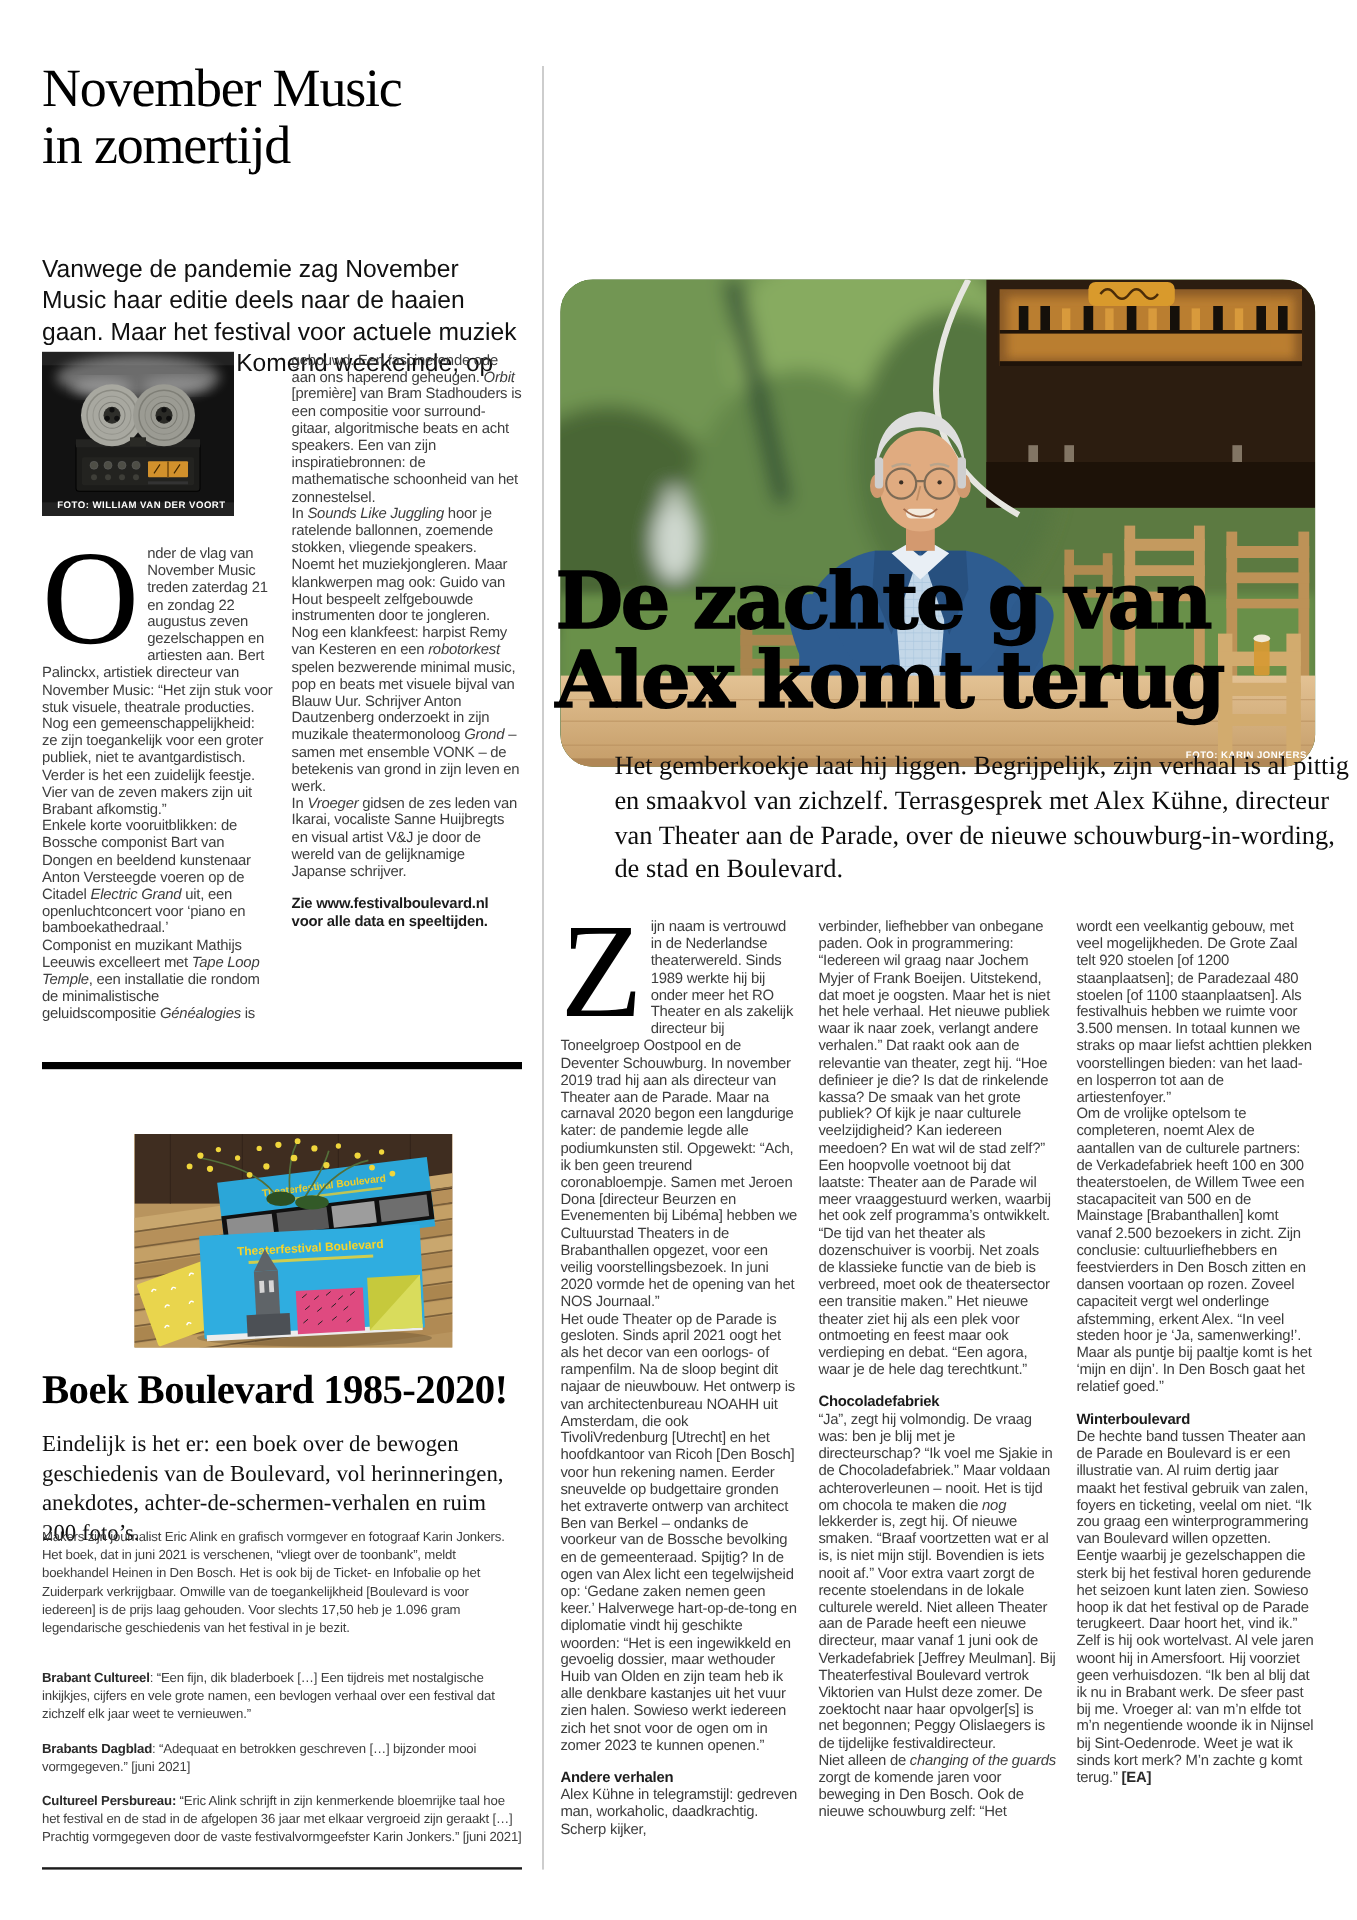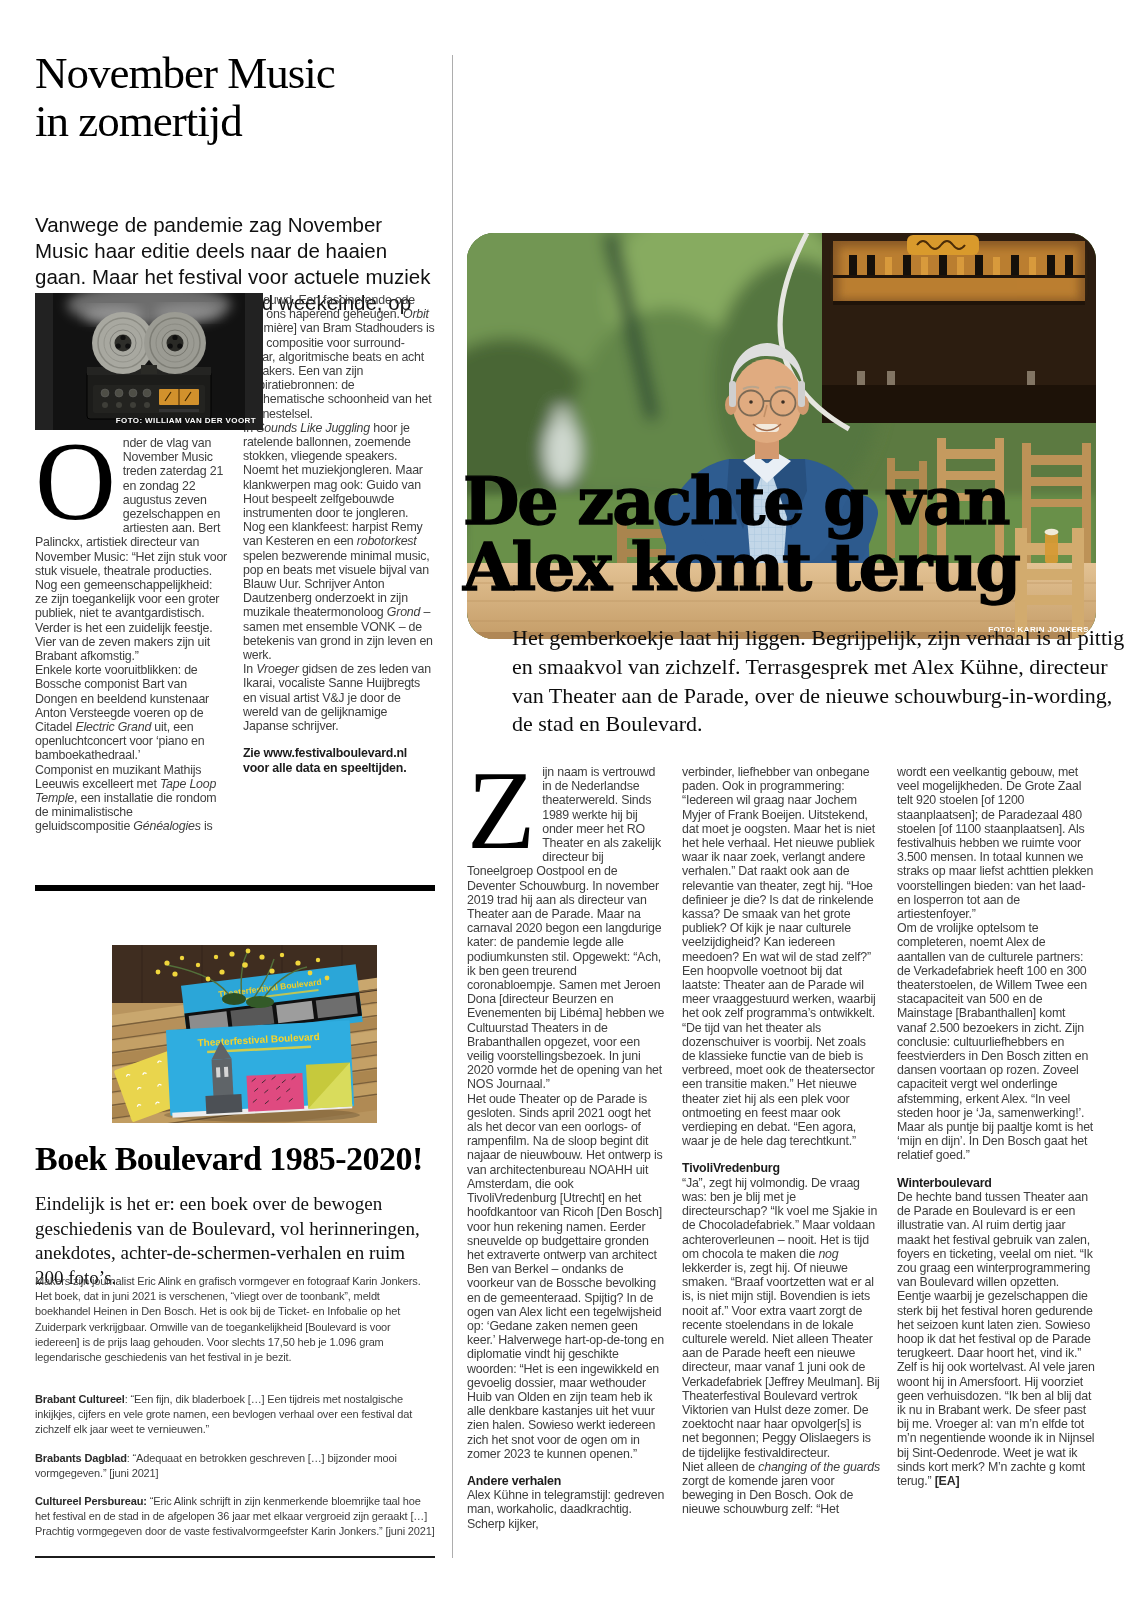--- a/index.html
+++ b/index.html
@@ -46,21 +46,21 @@
 
 <div class="page">
 
   <div class="abs art-title" style="left:35px;top:50px;width:402px;">November Music
 in zomertijd</div>
 
   <div class="abs lead" style="left:35px;top:172px;width:402px;">Vanwege de pandemie zag November Music haar editie deels naar de haaien gaan. Maar het festival voor actuele muziek revancheert zich. Komend weekeinde, op Boulevard.</div>
 
   <div class="abs cols" style="left:35px;top:293px;width:402px;height:590px;">
     <div class="lcol">
-      <div class="photo" style="width:228px;height:137px;margin-bottom:6px;">
+      <div class="photo" style="width:160px;height:137px;margin-bottom:24px;">
         <svg viewBox="0 0 192 137">
           <defs>
               <filter id="tb6">
                 <feGaussianBlur stdDeviation="6"></feGaussianBlur>
               </filter>
             </defs>
           <rect width="192" height="137" fill="#121212"></rect>
           <ellipse cx="96" cy="12" rx="82" ry="22" fill="#dcdcdc" opacity="0.45" filter="url(#tb6)"></ellipse>
           <ellipse cx="60" cy="22" rx="30" ry="10" fill="#ffffff" opacity="0.25" filter="url(#tb6)"></ellipse>
           <ellipse cx="135" cy="20" rx="34" ry="9" fill="#ffffff" opacity="0.22" filter="url(#tb6)"></ellipse>
@@ -393,21 +393,21 @@
       <p class="para"><span class="dropcap">Z</span><span><span>ijn naam is vertrouwd in de Nederlandse theaterwereld. Sinds 1989 werkte hij bij onder meer het RO Theater en als zakelijk directeur bij Toneelgroep Oostpool en de Deventer Schouwburg. In november 2019 trad hij aan als directeur van Theater aan de Parade. Maar na carnaval 2020 begon een langdurige kater: de pandemie legde alle podiumkunsten stil. Opgewekt: “Ach, ik ben geen treurend coronabloempje. Samen met Jeroen Dona [directeur Beurzen en Evenementen bij Libéma] hebben we Cultuurstad Theaters in de Brabanthallen opgezet, voor een veilig voorstellingsbezoek. In juni 2020 vormde het de opening van het NOS Journaal.”</span></span></p>
       <div>
           <p class="para"><span>Het oude Theater op de Parade is gesloten. Sinds april 2021 oogt het als het decor van een oorlogs- of rampenfilm. Na de sloop begint dit najaar de nieuwbouw. Het ontwerp is van architectenbureau NOAHH uit Amsterdam, die ook TivoliVredenburg [Utrecht] en het hoofdkantoor van Ricoh [Den Bosch] voor hun rekening namen. Eerder sneuvelde op budgettaire gronden het extraverte ontwerp van architect Ben van Berkel – ondanks de voorkeur van de Bossche bevolking en de gemeenteraad. Spijtig? In de ogen van Alex licht een tegelwijsheid op: ‘Gedane zaken nemen geen keer.’ Halverwege hart-op-de-tong en diplomatie vindt hij geschikte woorden: “Het is een ingewikkeld en gevoelig dossier, maar wethouder Huib van Olden en zijn team heb ik alle denkbare kastanjes uit het vuur zien halen. Sowieso werkt iedereen zich het snot voor de ogen om in zomer 2023 te kunnen openen.”</span></p>
           <p class="subhead"><span>Andere verhalen</span></p>
           <p class="para"><span>Alex Kühne in telegramstijl: gedreven man, workaholic, daadkrachtig. Scherp kijker,</span></p>
         </div>
     </div>
     <div class="mcol body-text">
       <div>
           <p class="para"><span>verbinder, liefhebber van onbegane paden. Ook in programmering: “Iedereen wil graag naar Jochem Myjer of Frank Boeijen. Uitstekend, dat moet je oogsten. Maar het is niet het hele verhaal. Het nieuwe publiek waar ik naar zoek, verlangt andere verhalen.” Dat raakt ook aan de relevantie van theater, zegt hij. “Hoe definieer je die? Is dat de rinkelende kassa? De smaak van het grote publiek? Of kijk je naar culturele veelzijdigheid? Kan iedereen meedoen? En wat wil de stad zelf?” Een hoopvolle voetnoot bij dat laatste: Theater aan de Parade wil meer vraaggestuurd werken, waarbij het ook zelf programma’s ontwikkelt. “De tijd van het theater als dozenschuiver is voorbij. Net zoals de klassieke functie van de bieb is verbreed, moet ook de theatersector een transitie maken.” Het nieuwe theater ziet hij als een plek voor ontmoeting en feest maar ook verdieping en debat. “Een agora, waar je de hele dag terechtkunt.”</span></p>
-          <p class="subhead"><span>TivoliVredenburg</span></p>
+          <p class="subhead"><span>Chocoladefabriek</span></p>
           <p class="para"><span>“Ja”, zegt hij volmondig. De vraag was: ben je blij met je directeurschap? “Ik voel me Sjakie in de Chocoladefabriek.” Maar voldaan achteroverleunen – nooit. Het is tijd om chocola te maken die </span><em>nog</em><span> lekkerder is, zegt hij. Of nieuwe smaken. “Braaf voortzetten wat er al is, is niet mijn stijl. Bovendien is iets nooit af.” Voor extra vaart zorgt de recente stoelendans in de lokale culturele wereld. Niet alleen Theater aan de Parade heeft een nieuwe directeur, maar vanaf 1 juni ook de Verkadefabriek [Jeffrey Meulman]. Bij Theaterfestival Boulevard vertrok Viktorien van Hulst deze zomer. De zoektocht naar haar opvolger[s] is net begonnen; Peggy Olislaegers is de tijdelijke festivaldirecteur.</span></p>
           <p class="para"><span>Niet alleen de </span><em>changing of the guards</em><span> zorgt de komende jaren voor beweging in Den Bosch. Ook de nieuwe schouwburg zelf: “Het</span></p>
         </div>
     </div>
     <div class="mcol body-text">
       <div>
           <p class="para"><span>wordt een veelkantig gebouw, met veel mogelijkheden. De Grote Zaal telt 920 stoelen [of 1200 staanplaatsen]; de Paradezaal 480 stoelen [of 1100 staanplaatsen]. Als festivalhuis hebben we ruimte voor 3.500 mensen. In totaal kunnen we straks op maar liefst achttien plekken voorstellingen bieden: van het laad- en losperron tot aan de artiestenfoyer.”</span></p>
           <p class="para"><span>Om de vrolijke optelsom te completeren, noemt Alex de aantallen van de culturele partners: de Verkadefabriek heeft 100 en 300 theaterstoelen, de Willem Twee een stacapaciteit van 500 en de Mainstage [Brabanthallen] komt vanaf 2.500 bezoekers in zicht. Zijn conclusie: cultuurliefhebbers en feestvierders in Den Bosch zitten en dansen voortaan op rozen. Zoveel capaciteit vergt wel onderlinge afstemming, erkent Alex. “In veel steden hoor je ‘Ja, samenwerking!’. Maar als puntje bij paaltje komt is het ‘mijn en dijn’. In Den Bosch gaat het relatief goed.”</span></p>
           <p class="subhead"><span>Winterboulevard</span></p>
           <p class="para"><span>De hechte band tussen Theater aan de Parade en Boulevard is er een illustratie van. Al ruim dertig jaar maakt het festival gebruik van zalen, foyers en ticketing, veelal om niet. “Ik zou graag een winterprogrammering van Boulevard willen opzetten. Eentje waarbij je gezelschappen die sterk bij het festival horen gedurende het seizoen kunt laten zien. Sowieso hoop ik dat het festival op de Parade terugkeert. Daar hoort het, vind ik.”</span></p>

